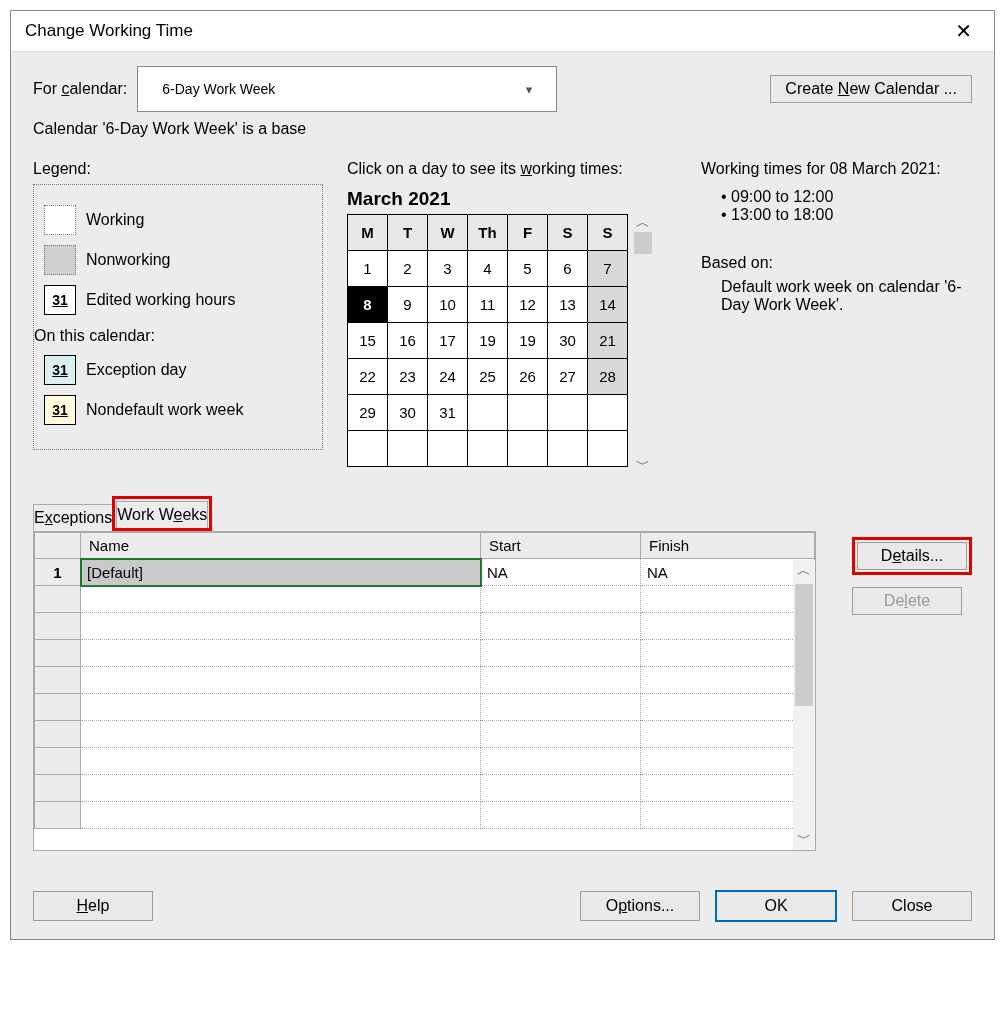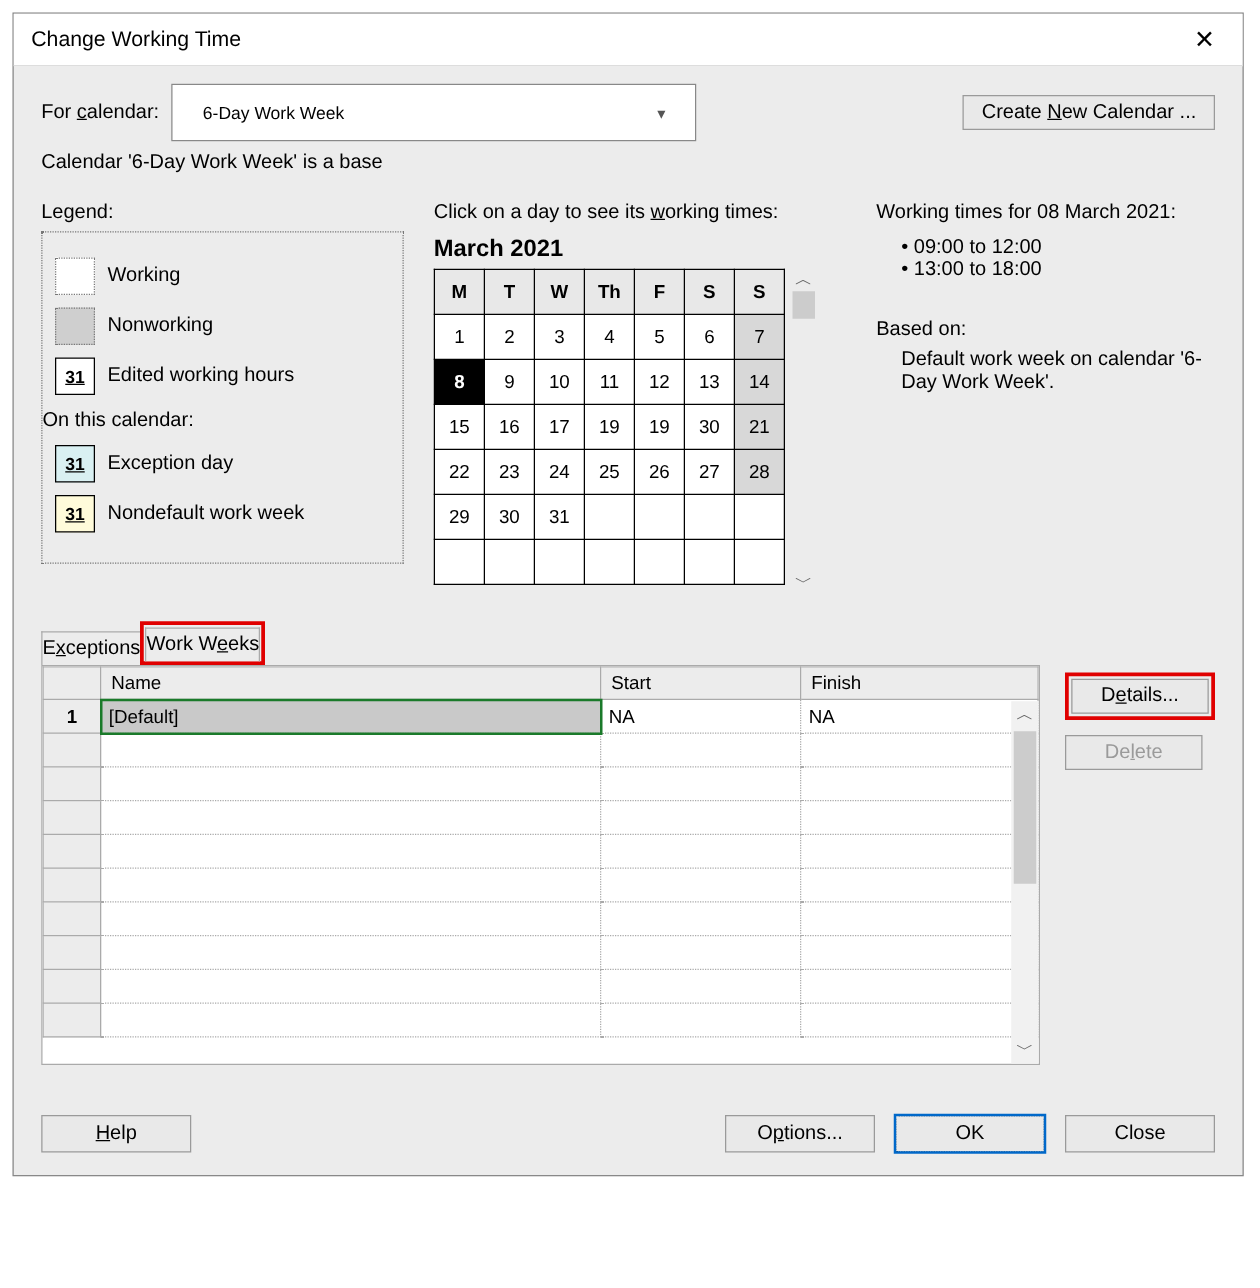--- a/index.html
+++ b/index.html
@@ -49,21 +49,21 @@
   .wt-list div::before { content: "• "; }
   .based-text { margin-left: 20px; font-size: 16px; }
 
   .tabs-area { margin-top: 22px; }
   .tabs-header { display: flex; align-items: flex-end; }
   .tab { padding: 4px 0; font-size: 16px; border: 1px solid #aaa; border-bottom: none; background: #ececec; cursor: pointer; }
   .tab.inactive { margin-right: -1px; }
   .tab.active { background: #ececec; position: relative; top: 1px; }
   .tab-highlight { border: 3px solid #e00000; padding: 1px; display: inline-block; }
 
-  .tab-body { display: flex; gap: 20px; }
+  .tab-body { display: flex; gap: 36px; }
   .grid-panel { flex: 1; background: #fff; border: 1px solid #aaa; padding: 0; height: 320px; overflow: hidden; position: relative; }
   .grid-table { border-collapse: collapse; width: 100%; }
   .grid-table th { background: #ececec; border: 1px solid #aaa; padding: 4px 8px; text-align: left; font-weight: normal; font-size: 15px; }
   .grid-table td { border-bottom: 1px dotted #aaa; border-right: 1px dotted #aaa; padding: 3px 6px; font-size: 15px; height: 27px; }
   .grid-table td.rownum { background: #ececec; text-align: center; border: 1px solid #aaa; font-weight: bold; width: 46px; }
   .grid-table th.rownum-h { width: 46px; background: #ececec; }
   .cell-selected { background: #c9c9c9; outline: 2px solid #1a7a2a; outline-offset: -1px; }
   .grid-scroll { position: absolute; right: 0; top: 28px; bottom: 0; width: 22px; background: #f1f1f1; display: flex; flex-direction: column; justify-content: space-between; align-items: center; }
   .grid-scroll .scroll-arrow { padding: 2px 0; }
   .grid-scroll .thumb { width: 18px; flex: 0.5; background: #ccc; margin-top: 2px; }

